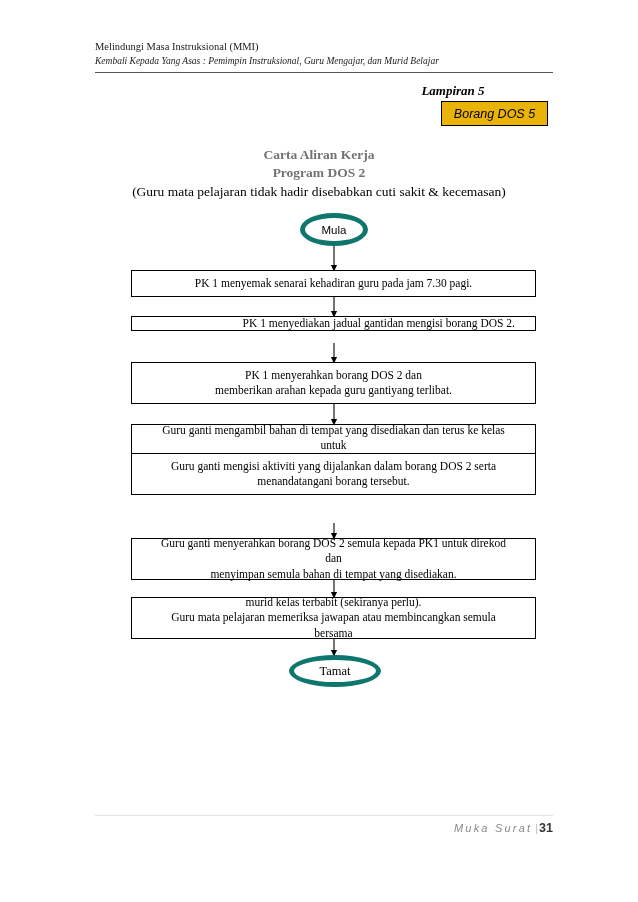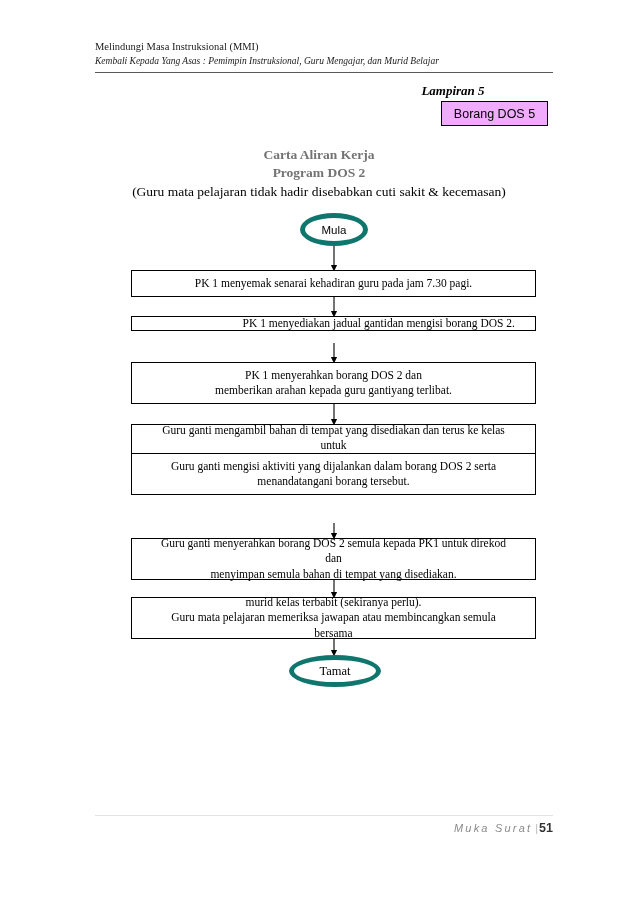--- a/index.html
+++ b/index.html
@@ -78,21 +78,22 @@
     width: 107px;
     height: 25px;
     border: 1px solid #000;
     box-sizing: border-box;
     display: flex;
     align-items: center;
     justify-content: center;
     font-family: "Liberation Sans", sans-serif;
     font-size: 12.5px;
     color: #000;
-    background: #f0abfc;
+    background: #eab308;
+    font-style: italic;
   }
 
   
   .title-block {
     position: absolute;
     left: 69px;
     top: 146px;
     width: 500px;
     text-align: center;
   }
@@ -298,16 +299,16 @@
         <div>Guru mata pelajaran memeriksa jawapan atau membincangkan semula bersama</div>
       </div>
     </div>
 
     <div class="node terminator terminator-end" style="pointer-events:auto">Tamat</div>
 
   </div>
 
   <div class="footer-rule"></div>
   <div class="footer">
-    <span class="footer-label">Muka  Surat</span><span class="footer-sep">|</span><span class="footer-page">51</span>
+    <span class="footer-label">Muka  Surat</span><span class="footer-sep">|</span><span class="footer-page">31</span>
   </div>
 
 </div>
 
 </body></html>

